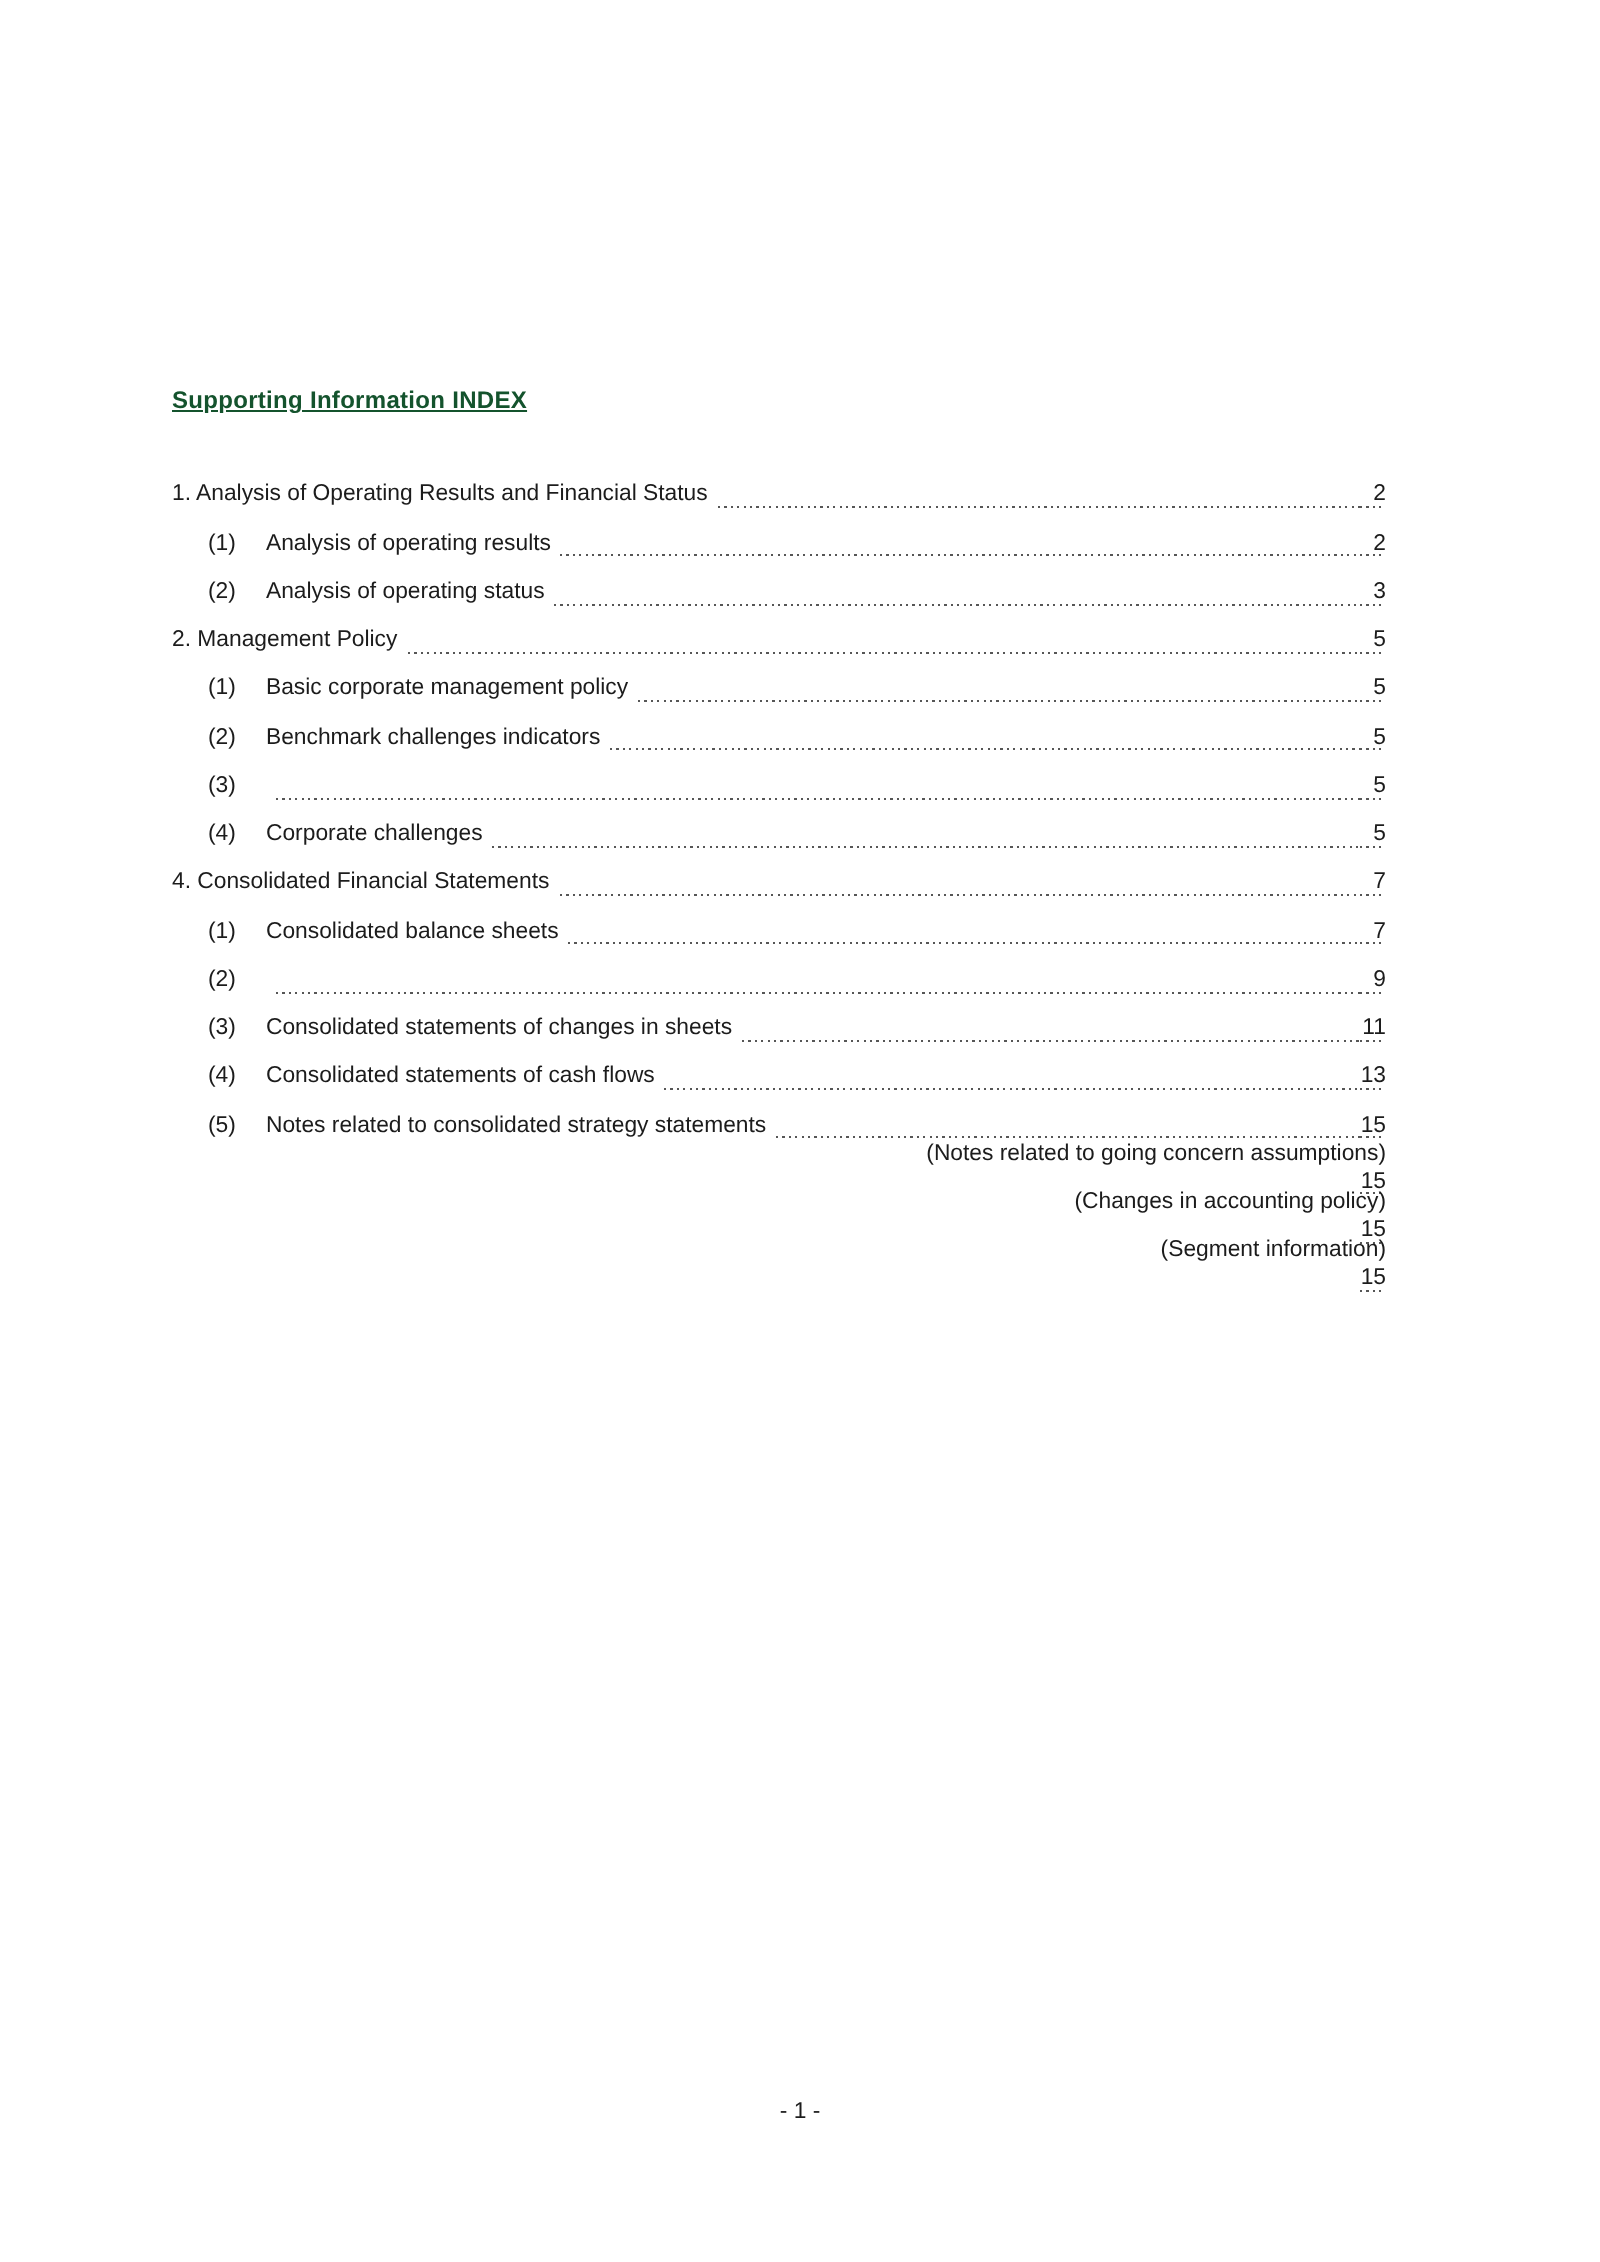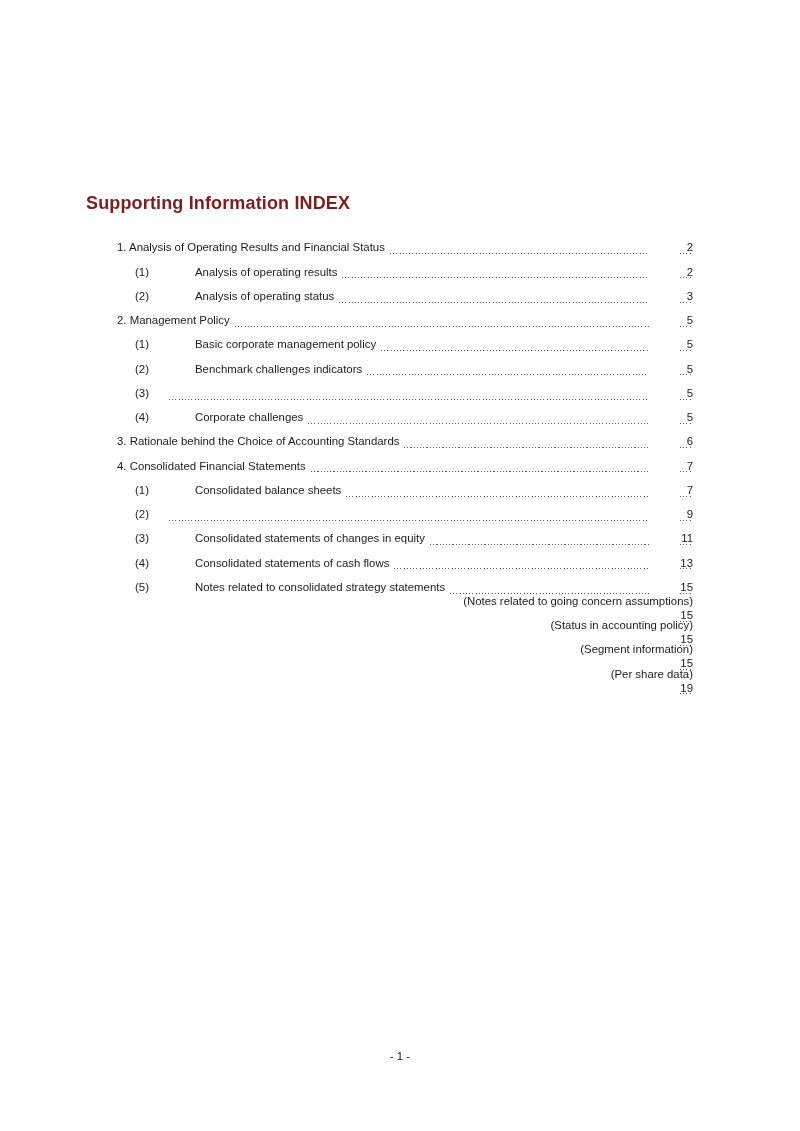--- a/index.html
+++ b/index.html
@@ -12,44 +12,44 @@
     background: #ffffff;
     position: relative;
     font-family: "Liberation Sans", sans-serif;
     color: #1c1c1c;
     overflow: hidden;
   }
   .page-title {
     position: absolute;
     left: 86px;
     top: 193px;
-    font-size: 18px;
+    font-size: 12px;
     font-weight: bold;
     letter-spacing: 0.15px;
-    color: #7f1d1d;
+    color: #14532d;
     white-space: nowrap;
+    text-decoration: underline;
   }
   .toc {
     position: absolute;
     left: 86px;
     top: 230px;
     width: 607px;
   }
   .toc-row {
     height: 24.25px;
     display: flex;
     align-items: flex-end;
     font-size: 11.4px;
   }
   .toc-row .marker,
   .toc-row .label,
   .toc-row .pagenum {
     line-height: 14px;
     white-space: nowrap;
-    margin-left: 31px;
   }
   .toc-row.level-1 { padding-left: 18px; }
   .toc-row.level-1 .marker { width: 29px; flex: 0 0 29px; }
   .toc-row.level-2 { padding-left: 31px; flex-direction: column; }
   .leader {
     flex: 1 1 auto;
     height: 14px;
     margin-left: 5px;
     min-width: 8px;
     background: repeating-linear-gradient(to right, #565656 0 1.1px, transparent 1.1px 3.2px) left bottom / 100% 1.2px no-repeat;
@@ -124,26 +124,20 @@
     <span class="pagenum">5</span>
   </div>
 
   <div class="toc-row level-1">
     <span class="marker">(4)</span>
     <span class="label">Corporate challenges</span>
     <span class="leader"></span>
     <span class="pagenum">5</span>
   </div>
 
-  <div class="toc-row level-0">
-
-    <span class="label">3. Rationale behind the Choice of Accounting Standards</span>
-    <span class="leader"></span>
-    <span class="pagenum">6</span>
-  </div>
 
   <div class="toc-row level-0">
 
     <span class="label">4. Consolidated Financial Statements</span>
     <span class="leader"></span>
     <span class="pagenum">7</span>
   </div>
 
   <div class="toc-row level-1">
     <span class="marker">(1)</span>
@@ -153,21 +147,21 @@
   </div>
 
   <div class="toc-row level-1">
     <span class="marker">(2)</span>
     <span class="leader"></span>
     <span class="pagenum">9</span>
   </div>
 
   <div class="toc-row level-1">
     <span class="marker">(3)</span>
-    <span class="label">Consolidated statements of changes in equity</span>
+    <span class="label">Consolidated statements of changes in sheets</span>
     <span class="leader"></span>
     <span class="pagenum">11</span>
   </div>
 
   <div class="toc-row level-1">
     <span class="marker">(4)</span>
     <span class="label">Consolidated statements of cash flows</span>
     <span class="leader"></span>
     <span class="pagenum">13</span>
   </div>
@@ -181,33 +175,27 @@
 
   <div class="toc-row level-2">
 
     <span class="label">(Notes related to going concern assumptions)</span>
     <span class="leader"></span>
     <span class="pagenum">15</span>
   </div>
 
   <div class="toc-row level-2">
 
-    <span class="label">(Status in accounting policy)</span>
+    <span class="label">(Changes in accounting policy)</span>
     <span class="leader"></span>
     <span class="pagenum">15</span>
   </div>
 
   <div class="toc-row level-2">
 
     <span class="label">(Segment information)</span>
     <span class="leader"></span>
     <span class="pagenum">15</span>
   </div>
 
-  <div class="toc-row level-2">
-
-    <span class="label">(Per share data)</span>
-    <span class="leader"></span>
-    <span class="pagenum">19</span>
-  </div>
 </div>
 
 <div class="page-footer">- 1 -</div>
 
 </body></html>

